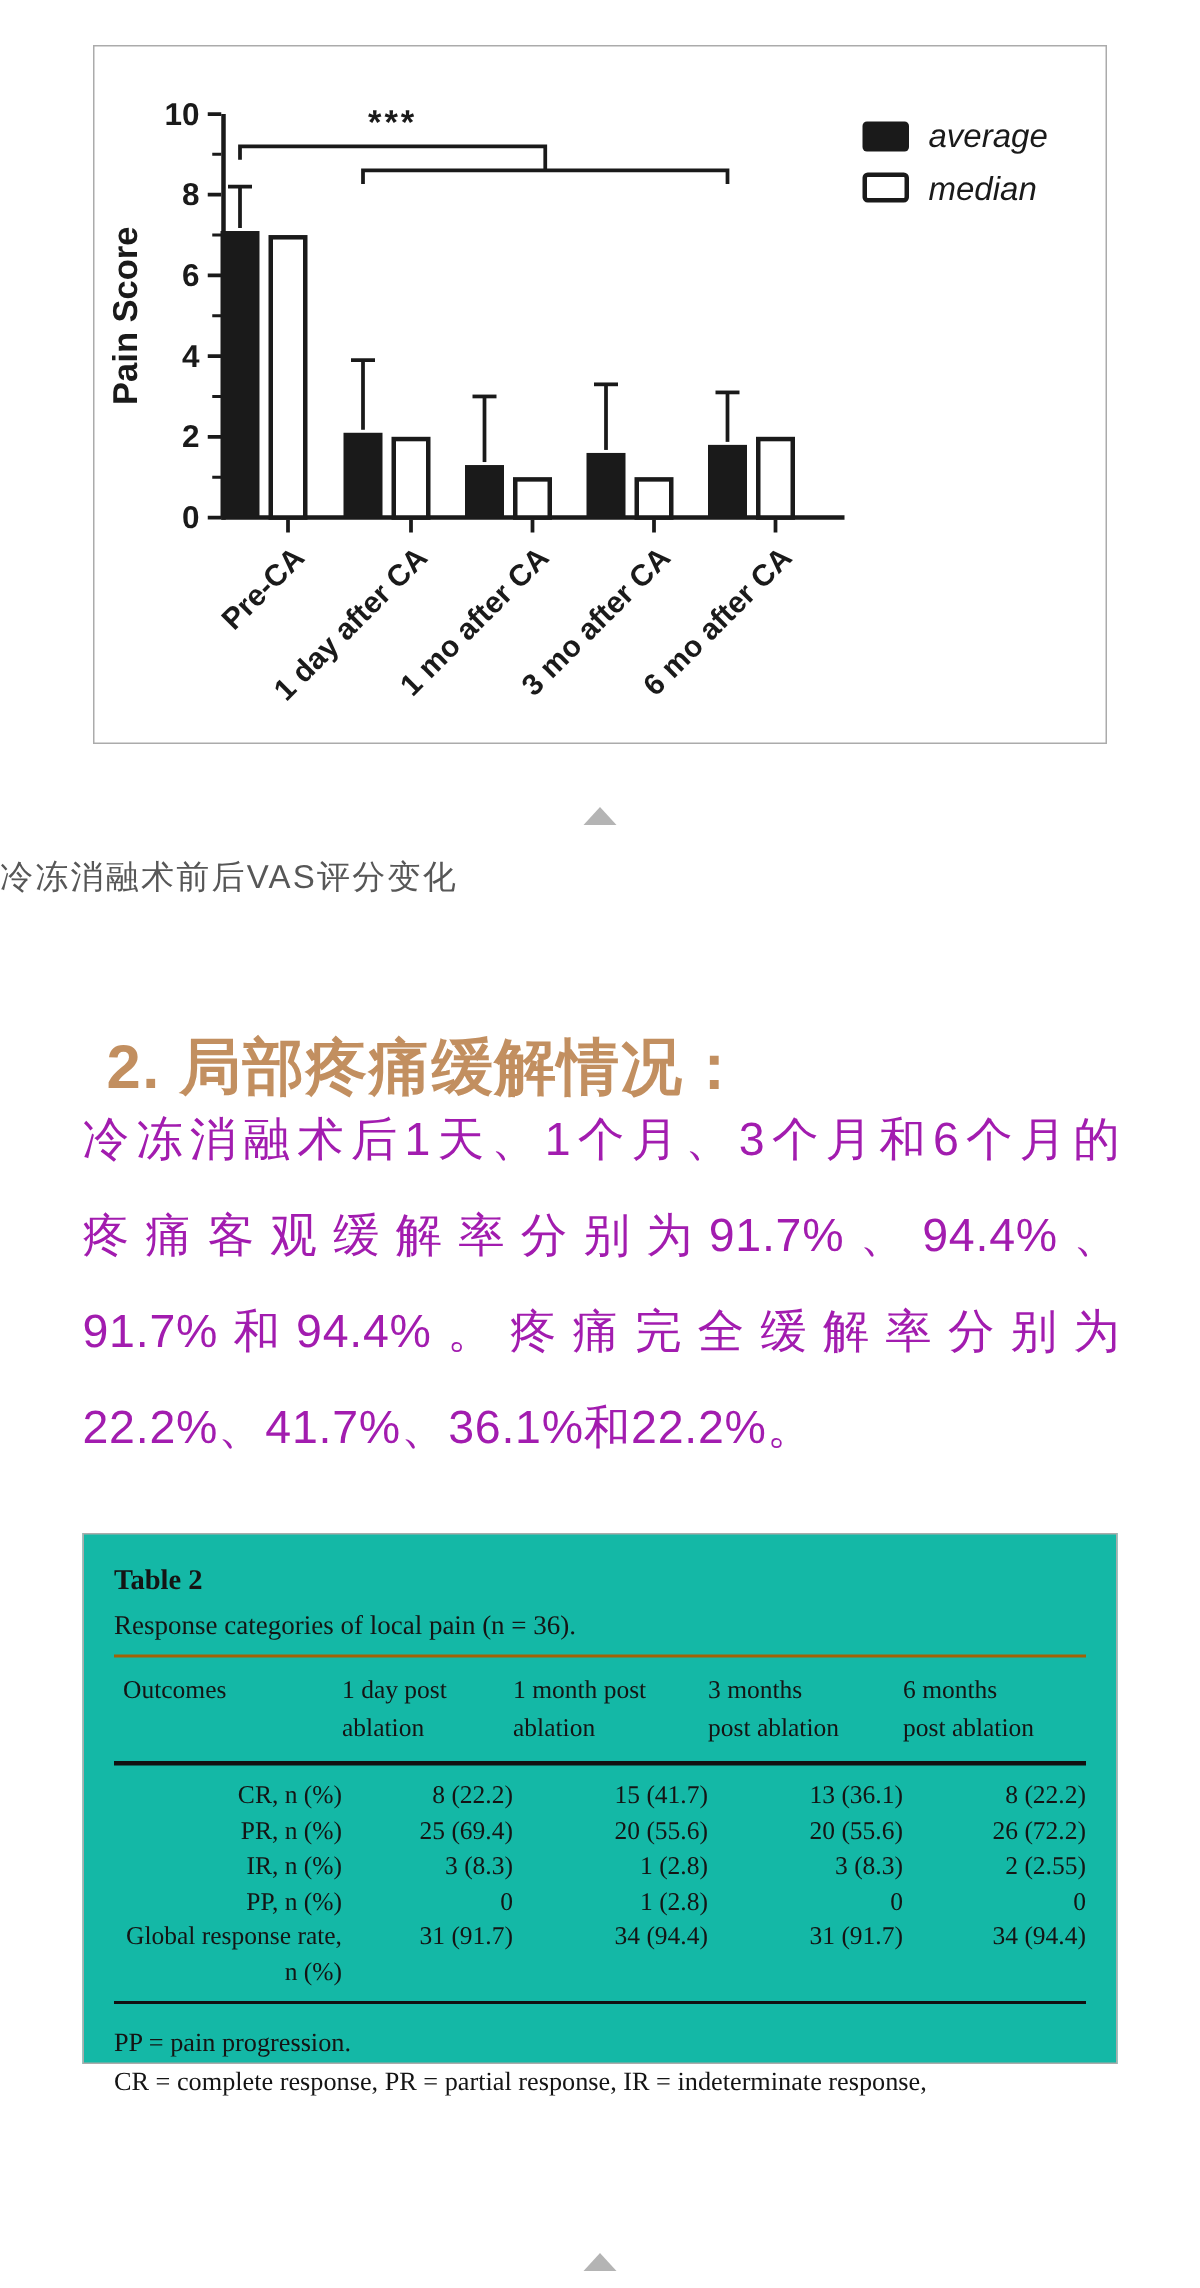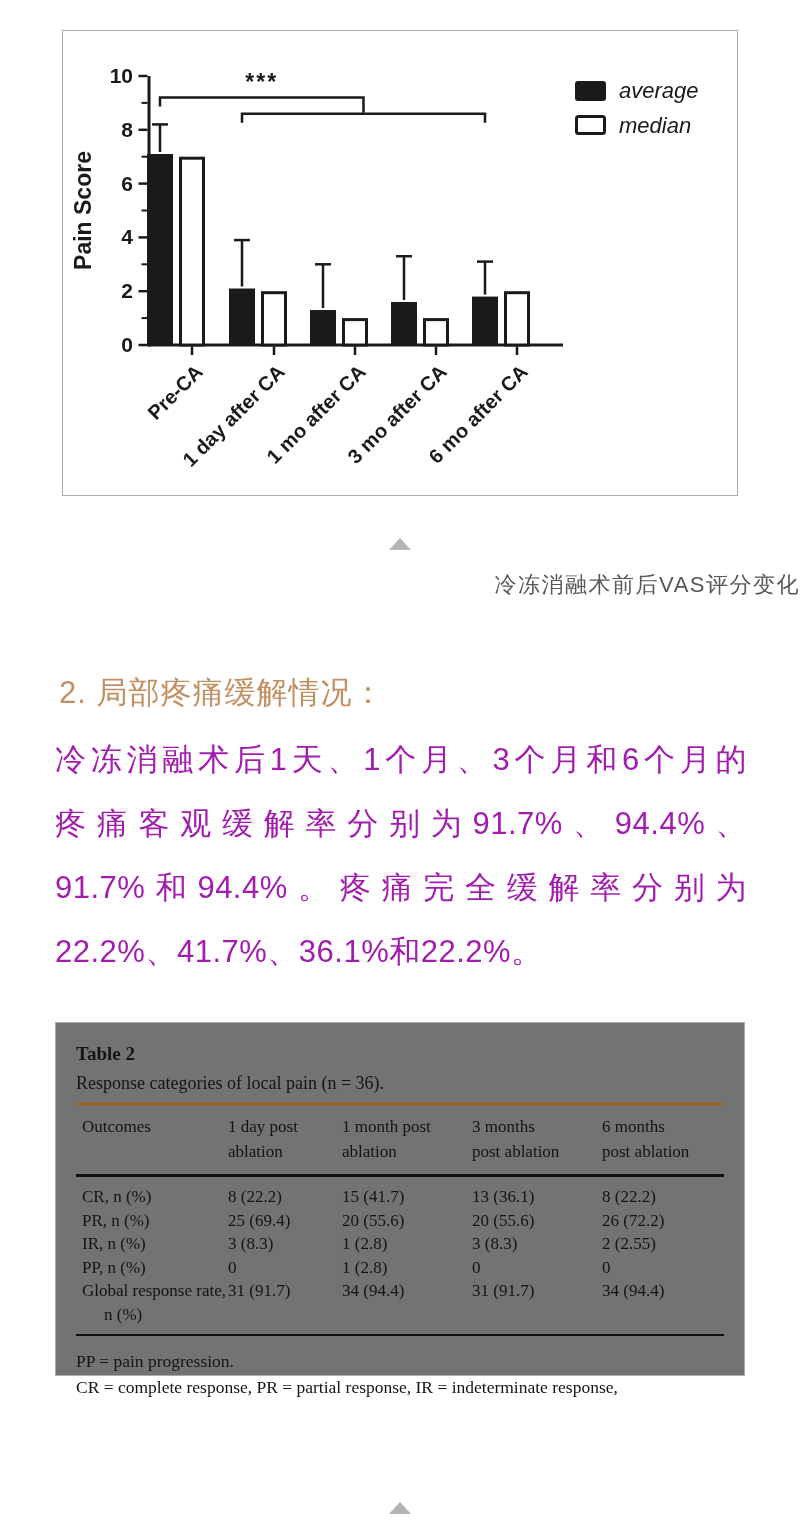--- a/index.html
+++ b/index.html
@@ -10,49 +10,49 @@
   .chart-panel { position:absolute; left:62px; top:30px; width:676px; height:466px;
                  border:1px solid #ababab; box-sizing:border-box; background:#fff; margin:0; }
   .chart-panel svg { display:block; }
   .ytick  { font:700 21px "Liberation Sans", sans-serif; }
   .xtick  { font:700 20px "Liberation Sans", sans-serif; }
   .ylab   { font:700 23px "Liberation Sans", sans-serif; }
   .legend-label { font:italic 400 22px "Liberation Sans", sans-serif; }
   .sig    { font:700 23px "Liberation Sans", sans-serif; letter-spacing:2px; }
 
   
-  .divider { position:absolute; left:0; right:0; text-align:right; }
+  .divider { position:absolute; left:0; right:0; text-align:left; }
   .divider-1 { top:538px; }
   .divider-2 { top:1502px; }
   .triangle { width:0; height:0; margin:0 auto;
               border-left:11px solid transparent; border-right:11px solid transparent;
               border-bottom:12px solid #b4b4b4; }
   .fig-caption { margin-top:20px; font-size:22px; color:#575757; letter-spacing:1.5px; }
 
   
-  .section-heading { position:absolute; left:55px; top:668px; margin:4px;
-                     font-size:31px; font-weight:400; color:#c28f60; letter-spacing:1px; }
+  .section-heading { position:absolute; left:55px; top:668px; margin:16px;
+                     font-size:41px; font-weight:700; color:#c28f60; letter-spacing:1px; }
   .para { position:absolute; left:55px; top:728px; width:692px;
           font-size:31px; color:#a21caf; }
   .para-line { line-height:64px; text-align:justify; letter-spacing:0.5px;
                white-space:normal; }
   .para-line.justify-full { text-align-last:justify; }
 
   
   .table-panel { position:absolute; left:55px; top:1022px; width:690px; height:354px;
-                 border:1px solid #ababab; box-sizing:border-box; background:#737373; margin:0;
+                 border:1px solid #ababab; box-sizing:border-box; background:#14b8a6; margin:0;
                  padding:20px 20px 0 20px; font-family:"Liberation Serif", serif; color:#141414; }
   .tbl-title { font-size:19px; font-weight:700; }
   .tbl-subtitle { font-size:18px; margin-top:8px; }
   table.data { width:648px; border-collapse:collapse; table-layout:fixed;
                margin-top:9px; border-top:2px solid #a16207; }
   table.data th { font-size:17px; font-weight:400; text-align:left; vertical-align:top;
                   padding:9px 0 10px 0; line-height:25px; white-space:pre-line;
                   border-bottom:3px solid #111; }
-  table.data td { font-size:17px; padding:0; line-height:23.5px; vertical-align:top; }
+  table.data td { font-size:17px; padding:0; line-height:23.5px; vertical-align:top;text-align:right; }
   table.data tbody tr:first-child td { padding-top:8px; }
   table.data tbody tr:last-child td { padding-bottom:8px; border-bottom:2px solid #111; }
   td.row-label, th.row-label { padding-left:28px; text-indent:-22px; }
   table.data td.row-label { padding-left:28px; text-indent:-22px; }
   table.data th.row-label { padding-left:6px; text-indent:0; }
   .tbl-footnote { margin-top:12px; font-size:17.5px; line-height:26px; }
 </style>
 </head>
 <body>
 

